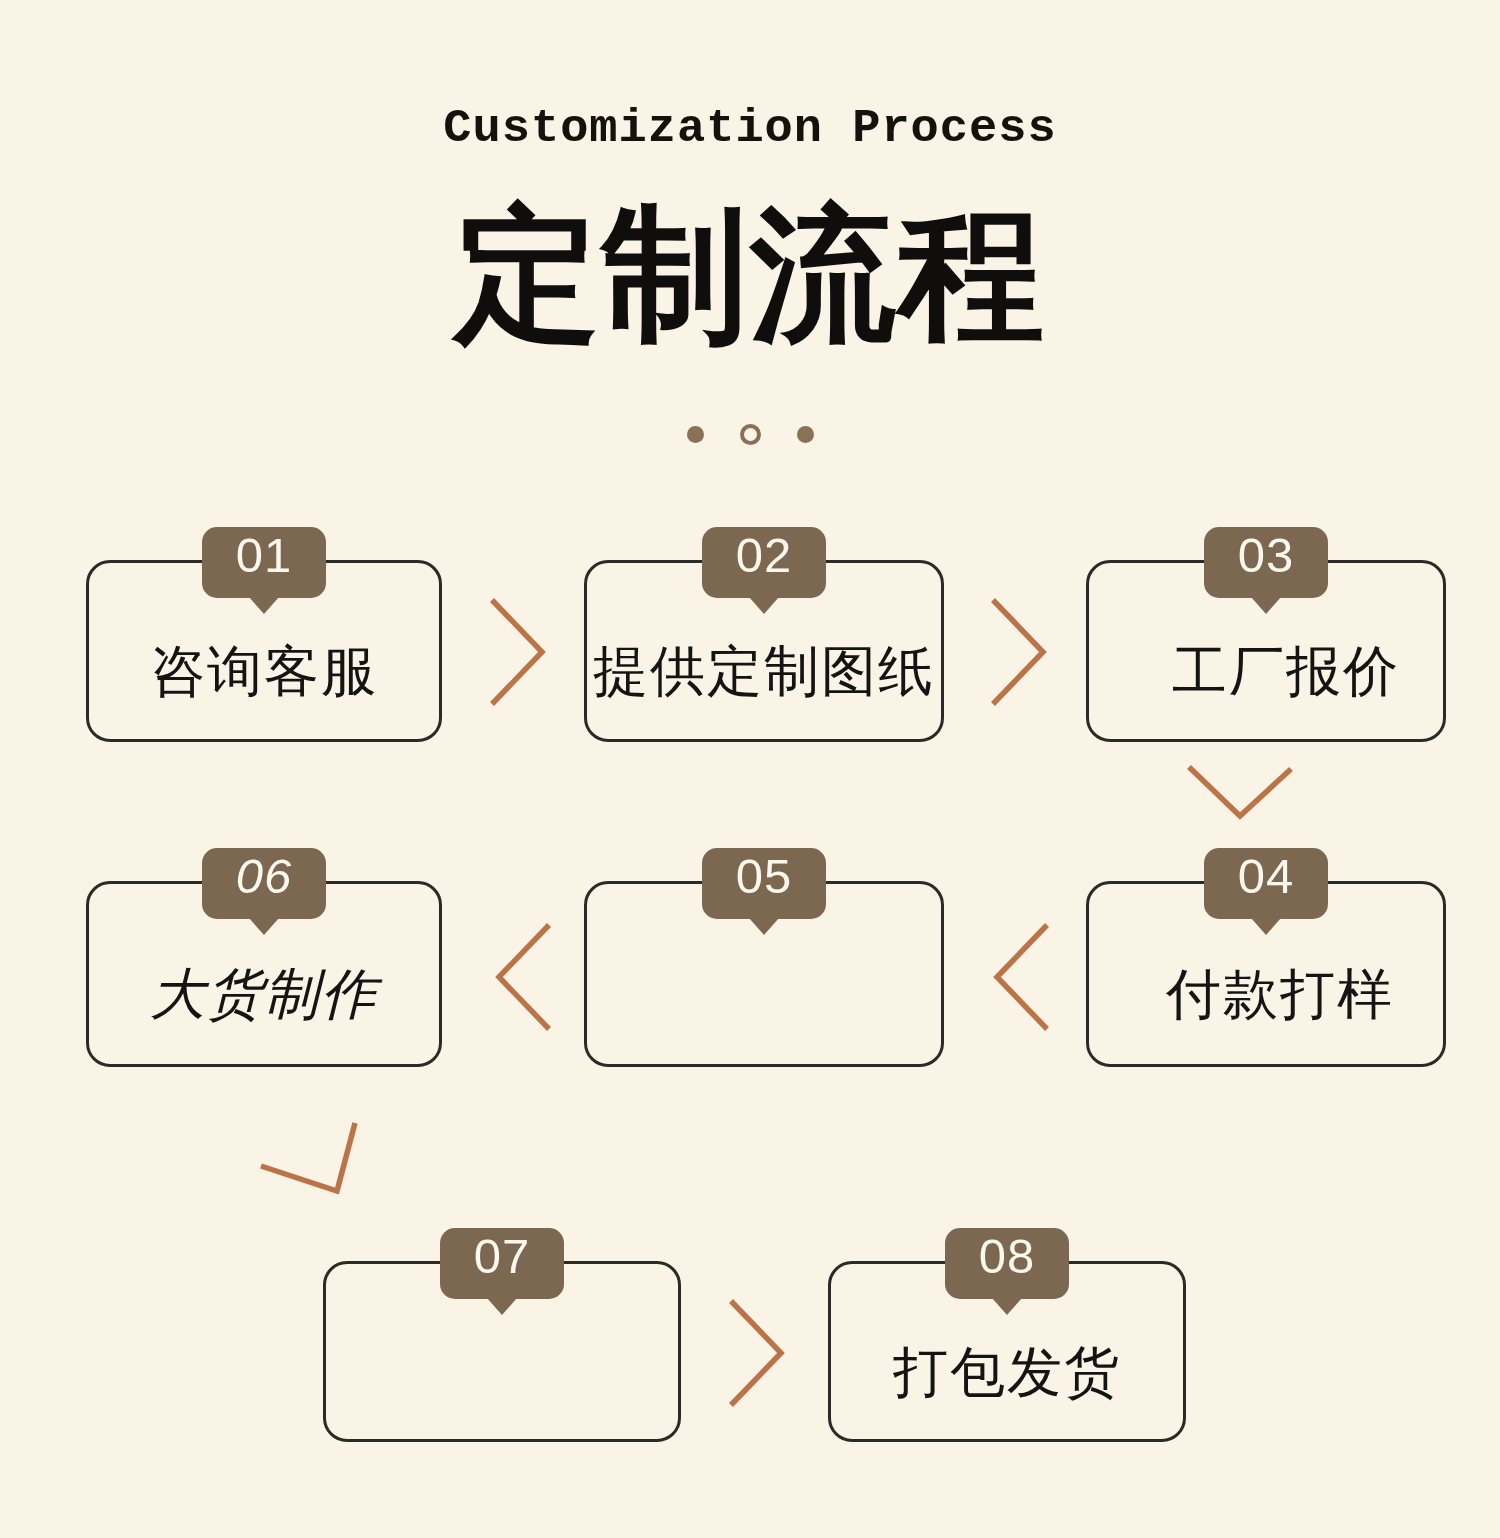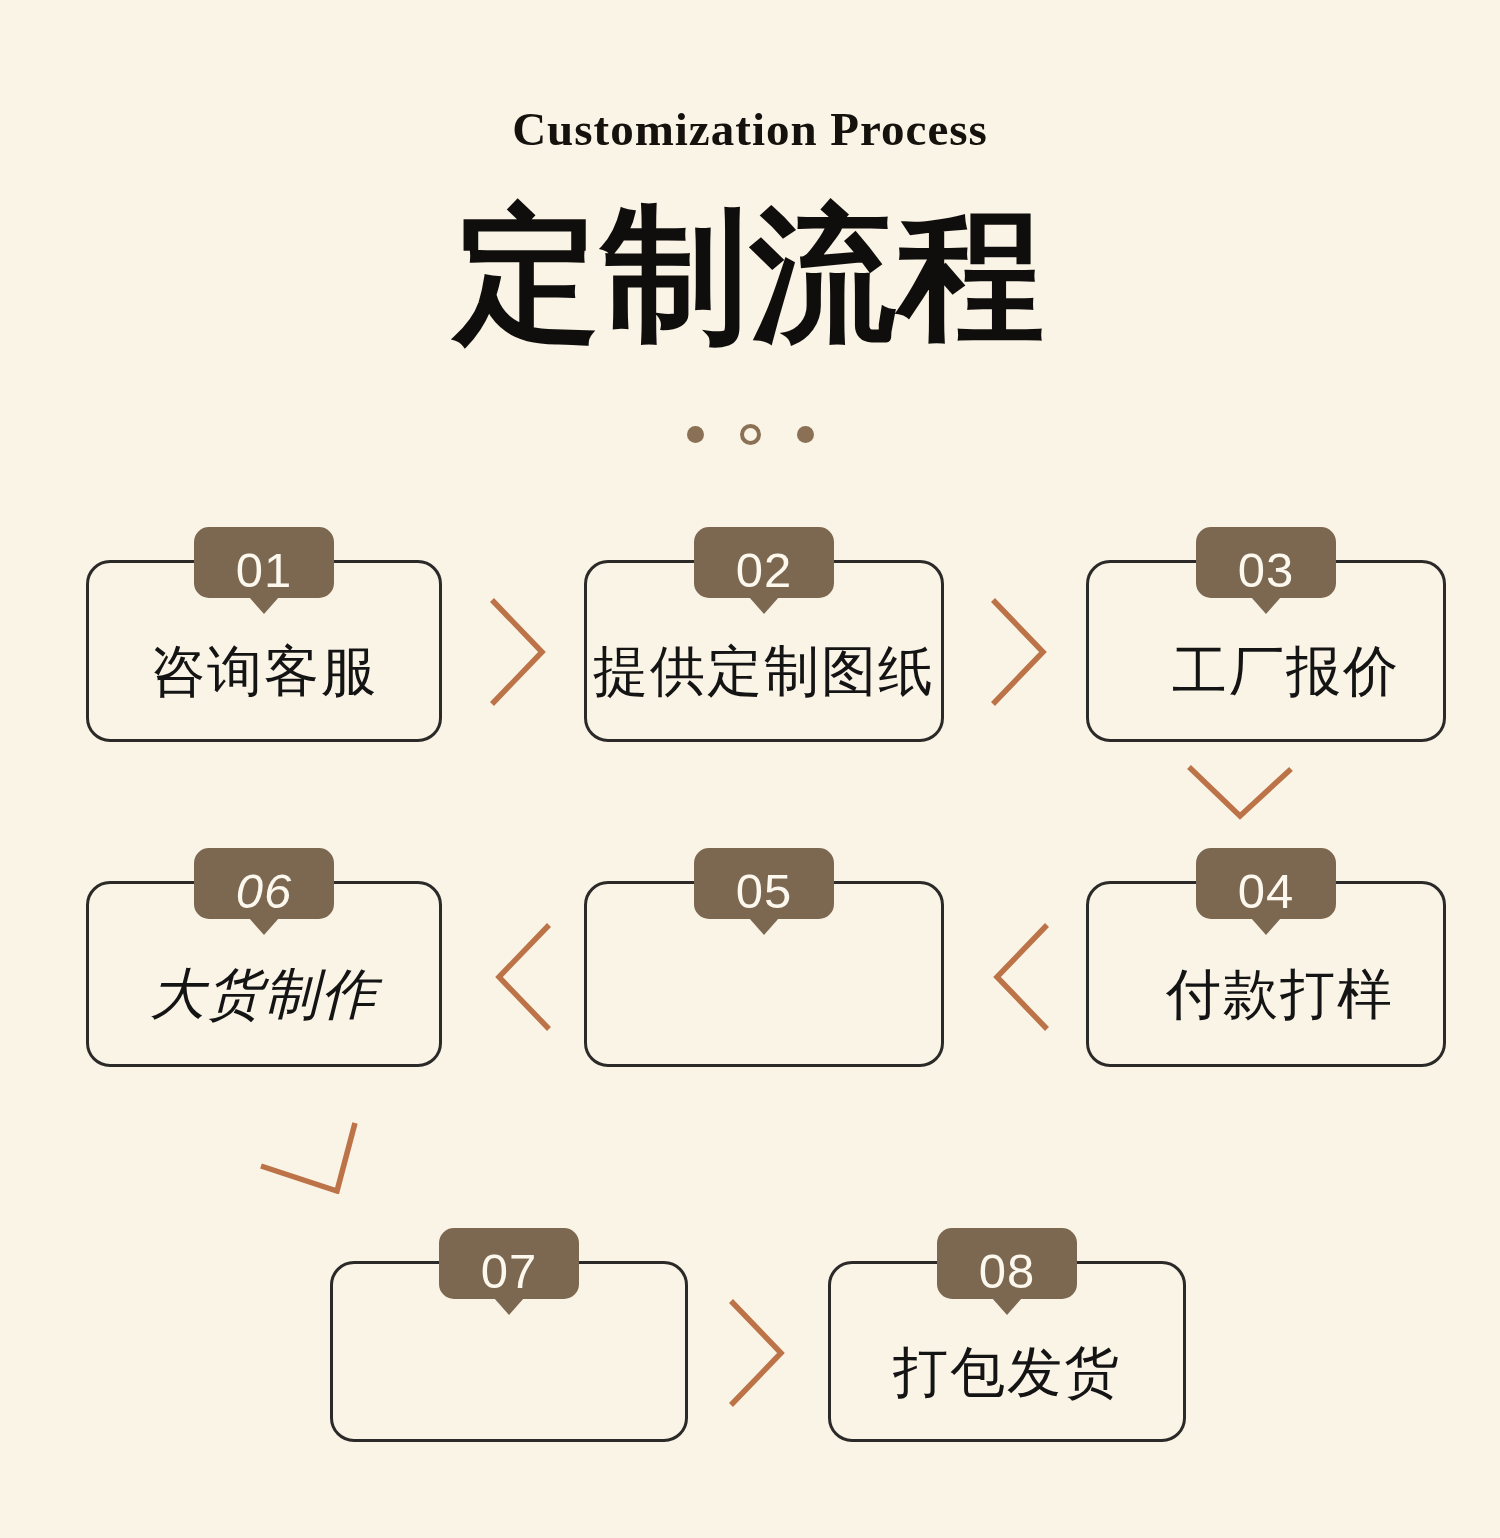--- a/index.html
+++ b/index.html
@@ -17,21 +17,21 @@
     position:relative;
     background:var(--background);
     font-family:"Liberation Sans", sans-serif;
     color:var(--text);
     overflow:hidden;
   }
   .subtitle{
     position:absolute;
     top:102px;left:0;width:1500px;
     text-align:center;
-    font-family:Liberation Serif, serif;
+    font-family:Liberation Mono, monospace;
     font-size:47px;
     font-weight:600;
     letter-spacing:1px;
     color:#15120e;
   }
   .big-title{
     position:absolute;
     top:178px;left:0;width:1500px;
     text-align:center;
     font-size:146px;
@@ -61,24 +61,24 @@
     font-size:55px;
     letter-spacing:2px;
     padding-top:42px;
     color:var(--text);
     white-space:nowrap;
   }
   .badge{
     position:absolute;
     top:-36px;left:50%;
     transform:translateX(-50%);
-    width:140px;height:71px;
+    width:124px;height:71px;
     background:var(--badge);
     border-radius:15px;
-    display:flex;align-items:flex-end;justify-content:center;
+    display:flex;align-items:flex-start;justify-content:center;
   }
   .badge::after{
     content:"";
     position:absolute;
     bottom:-16px;left:50%;
     transform:translateX(-50%);
     width:0;height:0;
     border-left:15px solid transparent;
     border-right:15px solid transparent;
     border-top:17px solid var(--badge);
@@ -89,21 +89,21 @@
     color:var(--badge_text);
     letter-spacing:1px;
   }
   
   .pos1{left:86px; top:560px; width:356px; height:182px;}
   .pos2{left:584px; top:560px; width:360px; height:182px;}
   .pos3{left:1086px;top:560px; width:360px; height:182px;padding-left:40px;}
   .pos4{left:1086px;top:881px; width:360px; height:186px;padding-left:28px;}
   .pos5{left:584px; top:881px; width:360px; height:186px;}
   .pos6{left:86px; top:881px; width:356px; height:186px;font-style:italic;}
-  .pos7{left:330px; top:1261px;width:358px; height:181px;}
+  .pos7{left:323px; top:1261px;width:358px; height:181px;}
   .pos8{left:828px; top:1261px;width:358px; height:181px;}
   .arrow{position:absolute;}
   .arrow svg{display:block;}
   .a12{left:489px; top:597px;}
   .a23{left:990px; top:597px;}
   .a34{left:1186px;top:764px;}
   .a45{left:992px; top:922px;}
   .a56{left:494px; top:922px;}
   .a67{left:256px; top:1118px;}
   .a78{left:728px; top:1298px;}

